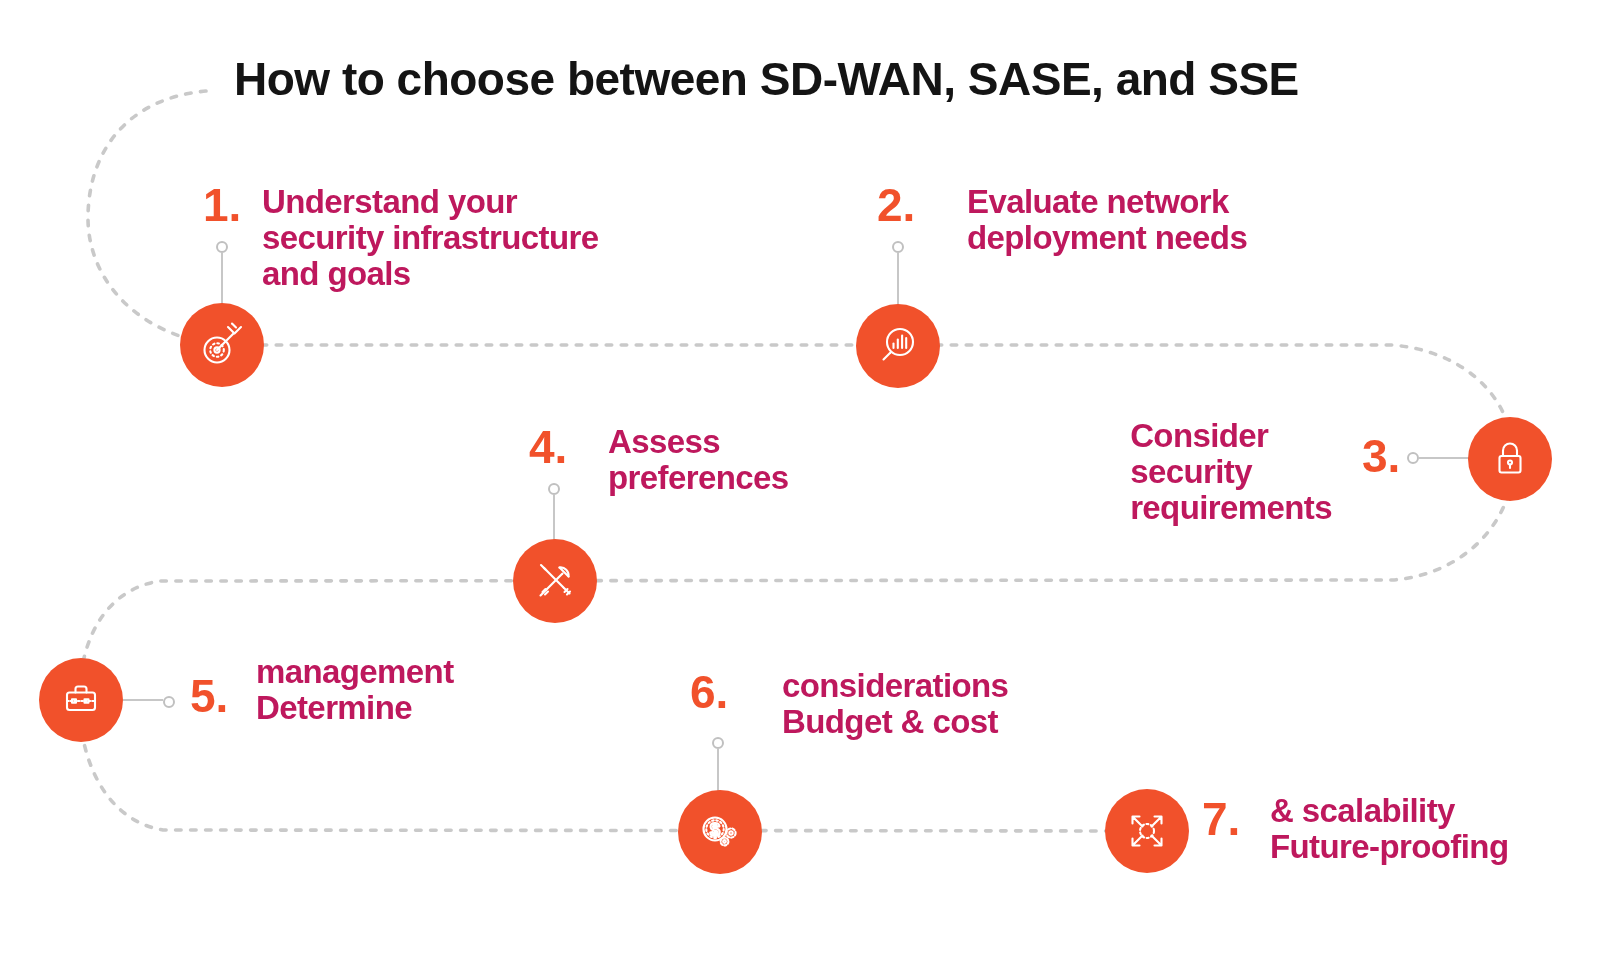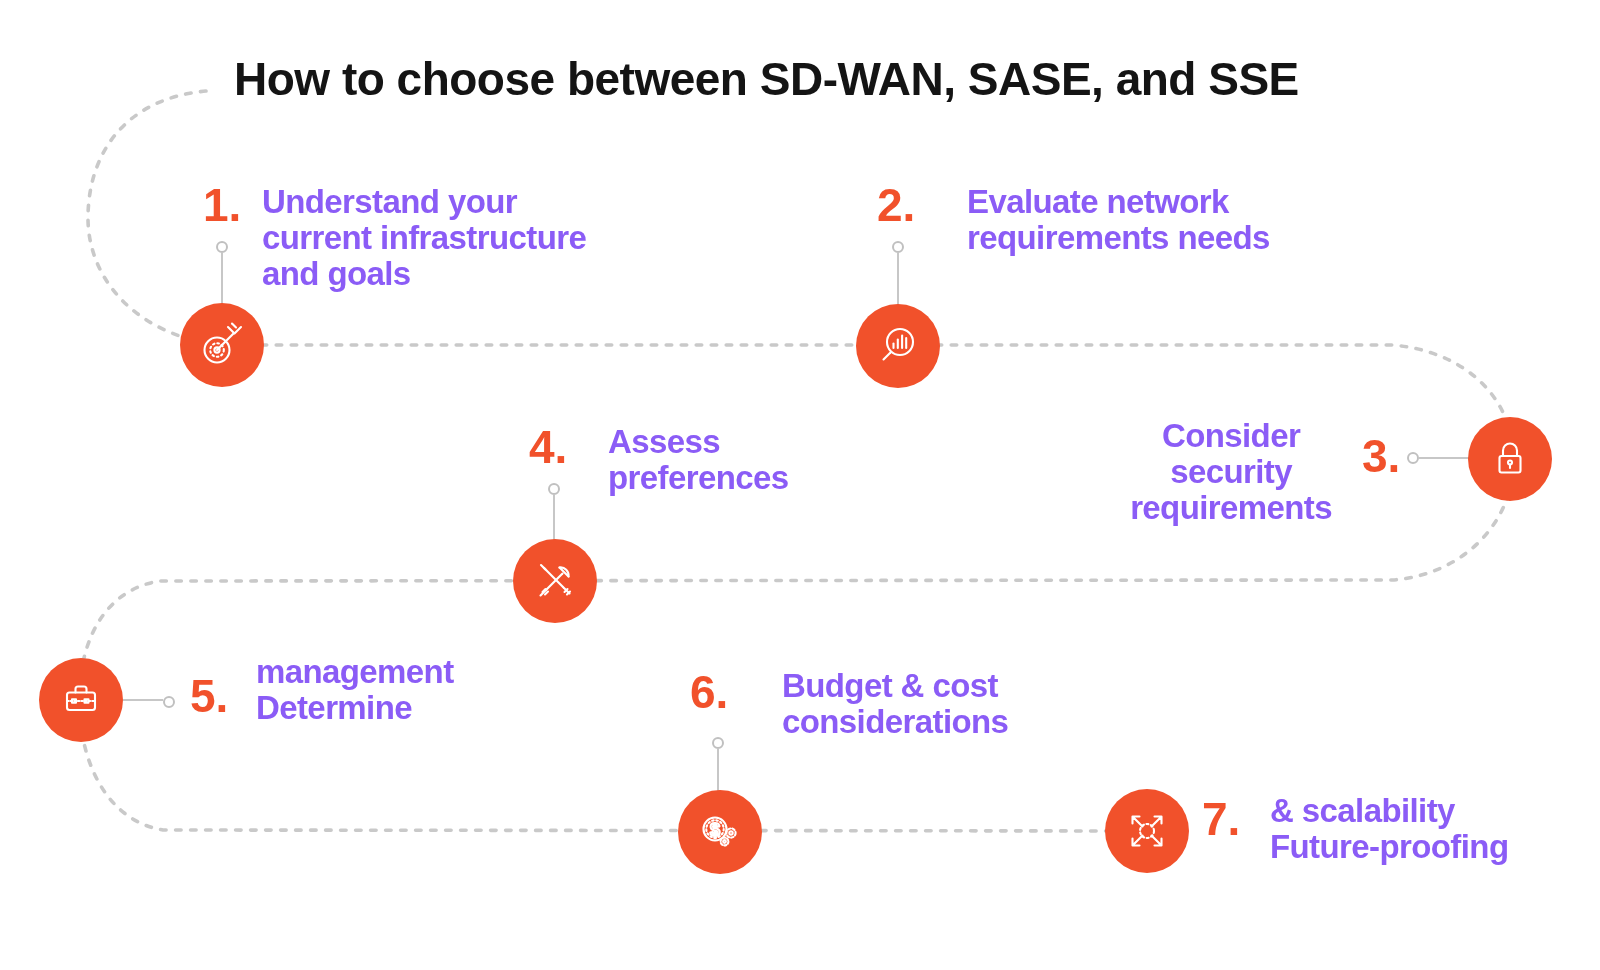--- a/index.html
+++ b/index.html
@@ -9,24 +9,24 @@
   }
   .title{
     position:absolute;left:234px;top:52px;
     font-size:46px;font-weight:800;color:#141414;letter-spacing:-0.5px;white-space:nowrap;
   }
   .journey{position:absolute;left:0;top:0;width:1600px;height:970px;}
   .num{
     position:absolute;font-size:46px;font-weight:800;color:#F1512B;line-height:1;white-space:nowrap;
   }
   .txt{
-    position:absolute;font-size:33px;line-height:36px;font-weight:700;color:#8b5cf6;
+    position:absolute;font-size:33px;line-height:36px;font-weight:700;color:#be185d;
     letter-spacing:-0.6px;white-space:nowrap;
   }
-  .txt.right{text-align:center;}
+  .txt.right{text-align:left;}
   .badge{
     position:absolute;width:84px;height:84px;border-radius:50%;background:#F1512B;
     display:flex;align-items:center;justify-content:center;
   }
   .badge svg{width:48px;height:48px;display:block;}
   .badge svg *{stroke:#ffffff;fill:none;stroke-width:2.1;stroke-linecap:round;stroke-linejoin:round;}
   .stem-v{position:absolute;width:2px;background:#C7C7C7;}
   .stem-h{position:absolute;height:2px;background:#C7C7C7;}
   .stem-dot{
     position:absolute;width:12px;height:12px;box-sizing:border-box;border:2px solid #C0C0C0;
@@ -49,40 +49,40 @@
              C 112 588 80 630 79 700
              C 80 770 112 822 163 830
              L 1147 831" fill="none" stroke="#C9C9C9" stroke-width="3.6" stroke-dasharray="5.5 9.5" stroke-linecap="round"></path>
   </svg>
 
   <div class="title">How to choose between SD-WAN, SASE, and SSE</div>
 
   <div class="num" style="left:203px;top:182px">1.</div>
   <div class="txt" style="left:262px;top:184px">
     <div>Understand your</div>
-    <div>current infrastructure</div>
+    <div>security infrastructure</div>
     <div>and goals</div>
   </div>
   <div class="stem-dot" style="left:216px;top:241px"></div>
   <div class="stem-v" style="left:221px;top:253px;height:51px"></div>
   <div class="badge" style="left:180px;top:303px">
     <svg viewBox="0 0 48 48">
       <circle cx="19" cy="29" r="12.5"></circle>
       <circle cx="19" cy="29" r="6.8" stroke-dasharray="1.6 3" stroke-width="1.6"></circle>
       <circle cx="19" cy="29" r="2.6" fill="#fff" stroke="none"></circle>
       <path d="M19 29 L36 12"></path>
       <path d="M30 6 L36.5 12.5 L43 6"></path>
       <path d="M34 2.5 L38 6.5"></path>
     </svg>
   </div>
 
   <div class="num" style="left:877px;top:182px">2.</div>
   <div class="txt" style="left:967px;top:184px">
     <div>Evaluate network</div>
-    <div>requirements needs</div>
+    <div>deployment needs</div>
   </div>
   <div class="stem-dot" style="left:892px;top:241px"></div>
   <div class="stem-v" style="left:897px;top:253px;height:52px"></div>
   <div class="badge" style="left:856px;top:304px">
     <svg viewBox="0 0 48 48">
       <circle cx="26" cy="20" r="13"></circle>
       <path d="M19.5 26 V21.5"></path>
       <path d="M23.8 26 V17.5"></path>
       <path d="M28.1 26 V13.5"></path>
       <path d="M32.2 26 V16"></path>
@@ -140,22 +140,22 @@
   <div class="stem-h" style="left:123px;top:699px;width:40px"></div>
   <div class="stem-dot" style="left:163px;top:696px"></div>
   <div class="num" style="left:190px;top:673px">5.</div>
   <div class="txt" style="left:256px;top:654px">
     <div>management</div>
     <div>Determine</div>
   </div>
 
   <div class="num" style="left:690px;top:669px">6.</div>
   <div class="txt" style="left:782px;top:668px">
+    <div>considerations</div>
     <div>Budget &amp; cost</div>
-    <div>considerations</div>
   </div>
   <div class="stem-dot" style="left:712px;top:737px"></div>
   <div class="stem-v" style="left:717px;top:749px;height:42px"></div>
   <div class="badge" style="left:678px;top:790px">
     <svg viewBox="0 0 48 48">
       <circle cx="19" cy="21" r="11.5"></circle>
       <circle cx="19" cy="21" r="8.7" stroke-dasharray="1.6 2.6" stroke-width="1.4"></circle>
       <text x="19" y="27.5" font-size="18" font-weight="bold" fill="#fff" stroke="none" text-anchor="middle" font-family="Liberation Sans, sans-serif">$</text>
       <circle cx="35" cy="25" r="4.6" stroke-width="3" stroke-dasharray="2.4 2.1"></circle>
       <circle cx="35" cy="25" r="1.7" stroke-width="1.6"></circle>

